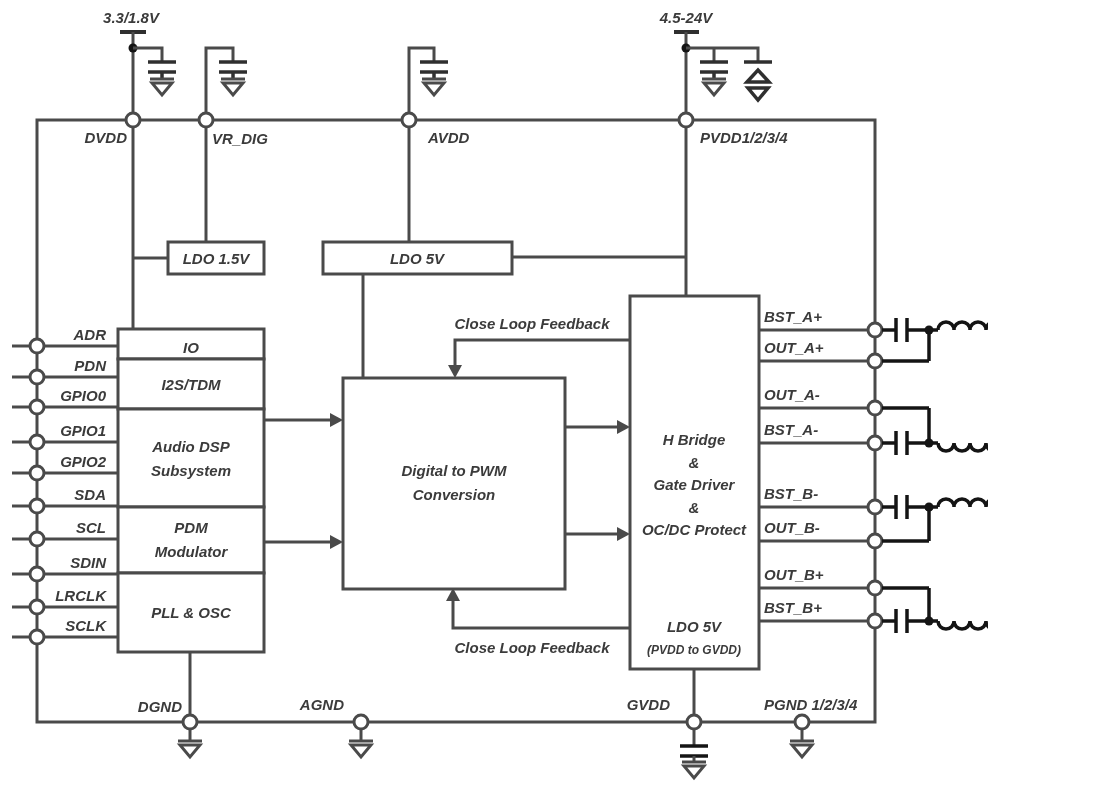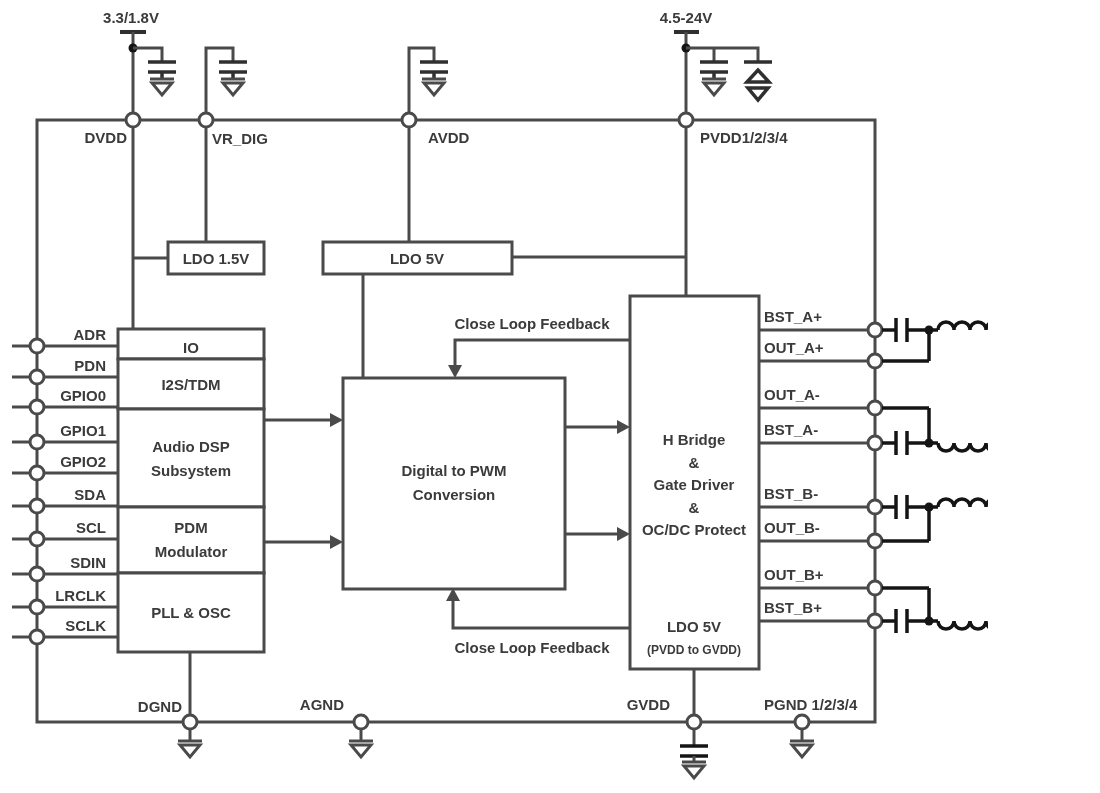--- a/index.html
+++ b/index.html
@@ -1,16 +1,16 @@
 <!DOCTYPE html>
 <html><head>
 <meta charset="utf-8">
 <style>
   html,body{margin:0;padding:0;background:#ffffff;}
-  .canvas{width:988px;height:793px;position:relative;background:#fff;overflow:hidden;}
+  .canvas{width:988px;height:793px;position:relative;background:#fff;overflow:hidden;font-style:italic;}
   svg text{font-family:"Liberation Sans","DejaVu Sans",sans-serif;font-weight:bold;fill:#3b3b3b;font-size:15px;}
   svg text.small{font-size:12px;}
   .wire{stroke:#4a4a4a;stroke-width:3;fill:none;}
   .wireb{stroke:#141414;stroke-width:3.5;fill:none;}
   .box{stroke:#4a4a4a;stroke-width:3;fill:#ffffff;}
   .ah{fill:#4a4a4a;stroke:none;}
 </style>
 </head>
 <body>
 

